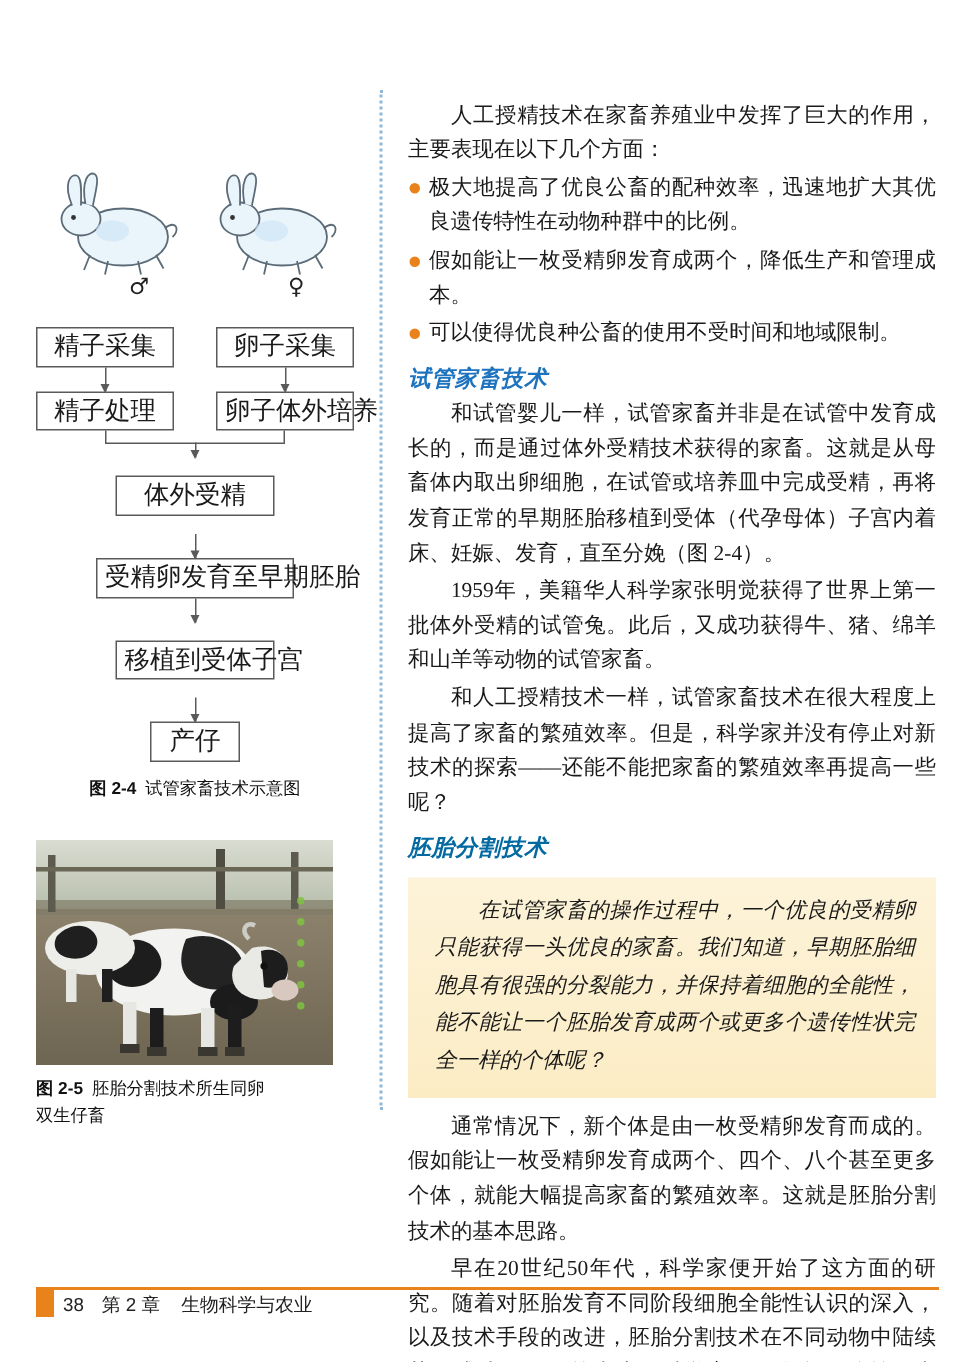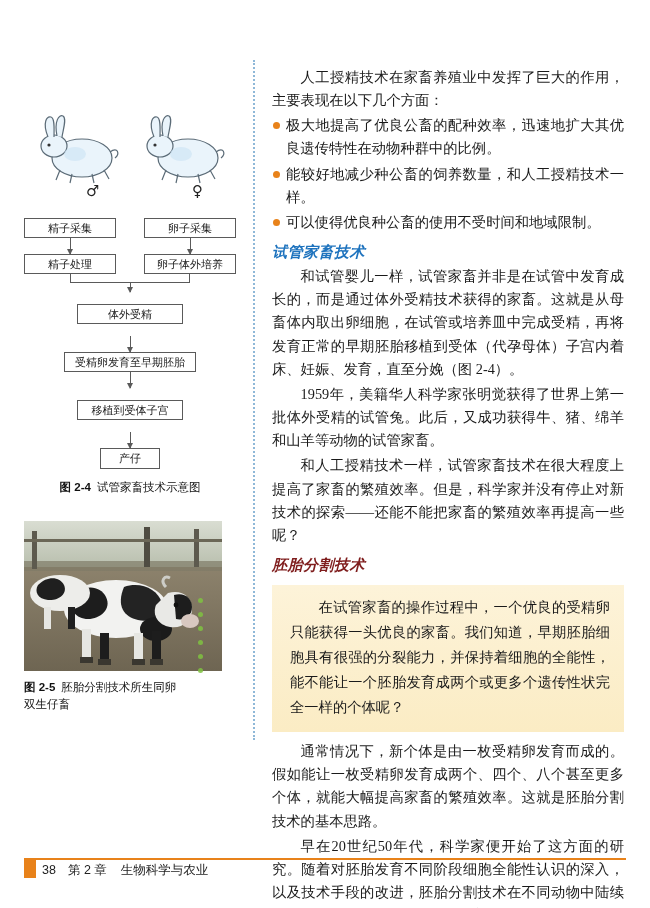--- a/index.html
+++ b/index.html
@@ -62,21 +62,21 @@
     width: 212px;
     position: relative;
   }
   .flow-row {
     display: flex;
     justify-content: space-between;
   }
   .box {
     border: 1px solid #5a5a5a;
     background: #ffffff;
-    font-size: 11px;
+    font-size: 17px;
     font-family: "Liberation Sans", sans-serif;
     text-align: center;
     padding: 3px 5px;
     line-height: 1.1;
     white-space: nowrap;
     box-sizing: border-box;
   }
   .box.w2 { width: 92px; }
   .box.wide { width: 132px; margin: 0 auto; }
   .box.mid { width: 106px; margin: 12px auto; }
@@ -210,31 +210,32 @@
   }
   h3.sub {
     color: #1e73be;
     font-size: 15px;
     font-weight: bold;
     margin: 9px 0 3px 0;
     font-family: "Liberation Sans", sans-serif;
     letter-spacing: .5px;
     font-style: italic;
   }
-  h3.sub.orange { color: #7f1d1d; }
+  h3.sub.orange { color: #0369a1; }
 
   
   .thought-box {
     margin: 10px 0 8px 0;
     background: linear-gradient(180deg, #fdf3d9 0%, #fbecc4 100%);
     padding: 10px 14px 12px 18px;
     font-size: 14.3px;
     line-height: 1.75;
     text-align: justify;
     position: relative;
+    font-style: italic;
   }
   .thought-box .tb-text { text-indent: 2em; }
 
   
   .deco-dots {
     position: absolute;
     left: 198px;
     top: 598px;
     width: 10px;
     height: 62px;
@@ -418,21 +419,21 @@
       <span class="num">图 2-5</span><span>胚胎分割技术所生同卵</span><br>
       <span>双生仔畜</span>
     </div>
   </div>
 
   <div class="right-col">
 
     <p class="indent">人工授精技术在家畜养殖业中发挥了巨大的作用，主要表现在以下几个方面：</p>
 
     <div class="bullet-item">极大地提高了优良公畜的配种效率，迅速地扩大其优良遗传特性在动物种群中的比例。</div>
-    <div class="bullet-item">能较好地减少种公畜的饲养数量，和人工授精技术一样。</div>
+    <div class="bullet-item">假如能让一枚受精卵发育成两个，降低生产和管理成本。</div>
     <div class="bullet-item">可以使得优良种公畜的使用不受时间和地域限制。</div>
 
     <h3 class="sub">试管家畜技术</h3>
 
     <p class="indent">和试管婴儿一样，试管家畜并非是在试管中发育成长的，而是通过体外受精技术获得的家畜。这就是从母畜体内取出卵细胞，在试管或培养皿中完成受精，再将发育正常的早期胚胎移植到受体（代孕母体）子宫内着床、妊娠、发育，直至分娩（图 2-4）。</p>
     <p class="indent">1959年，美籍华人科学家张明觉获得了世界上第一批体外受精的试管兔。此后，又成功获得牛、猪、绵羊和山羊等动物的试管家畜。</p>
     <p class="indent">和人工授精技术一样，试管家畜技术在很大程度上提高了家畜的繁殖效率。但是，科学家并没有停止对新技术的探索——还能不能把家畜的繁殖效率再提高一些呢？</p>
 
     <h3 class="sub orange">胚胎分割技术</h3>
 

